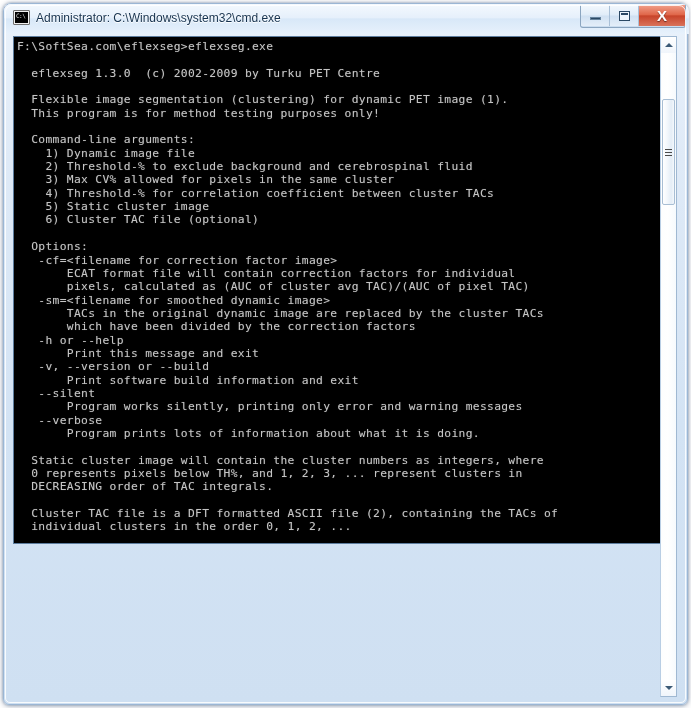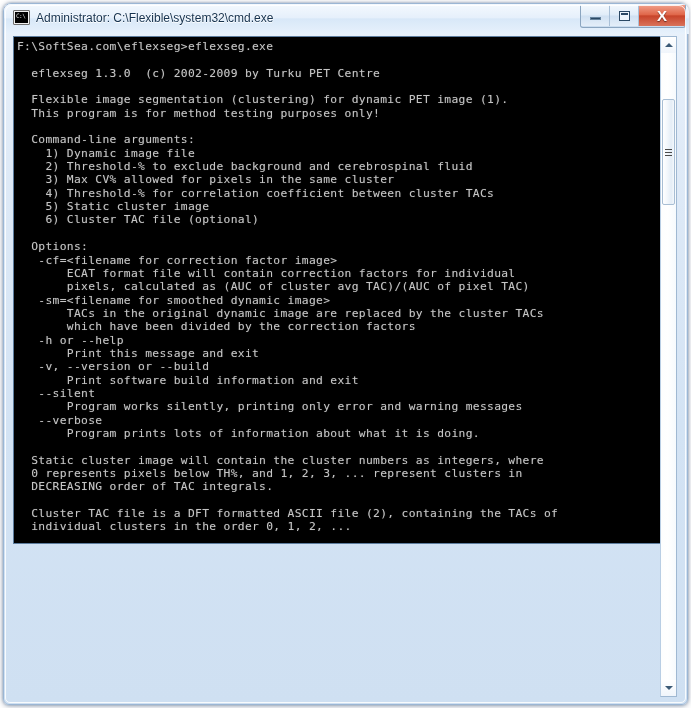--- a/index.html
+++ b/index.html
@@ -276,21 +276,21 @@
 <body>
 
 <div id="window-frame">
 
   <div id="title-bar">
     <div id="title-left">
       <div id="cmd-icon">
         <div class="bar-top"></div>
         <div class="scr">C:\</div>
       </div>
-      <span id="title-text">Administrator: C:\Flexible\system32\cmd.exe</span>
+      <span id="title-text">Administrator: C:\Windows\system32\cmd.exe</span>
     </div>
 
     <div id="win-buttons">
       <div class="win-btn">
         <span class="glyph-min"></span>
       </div>
       <div class="win-btn">
         <span class="glyph-max"></span>
       </div>
       <div class="win-btn close">

